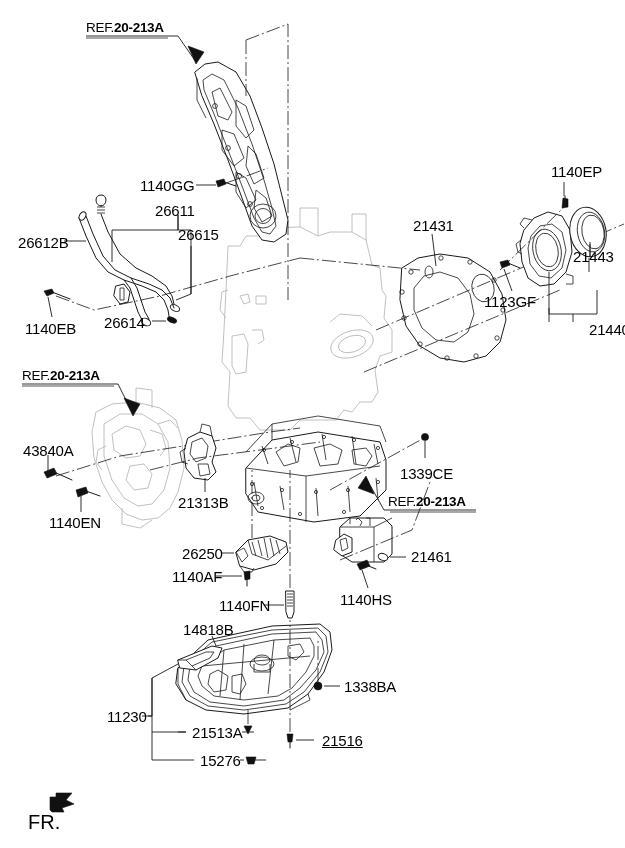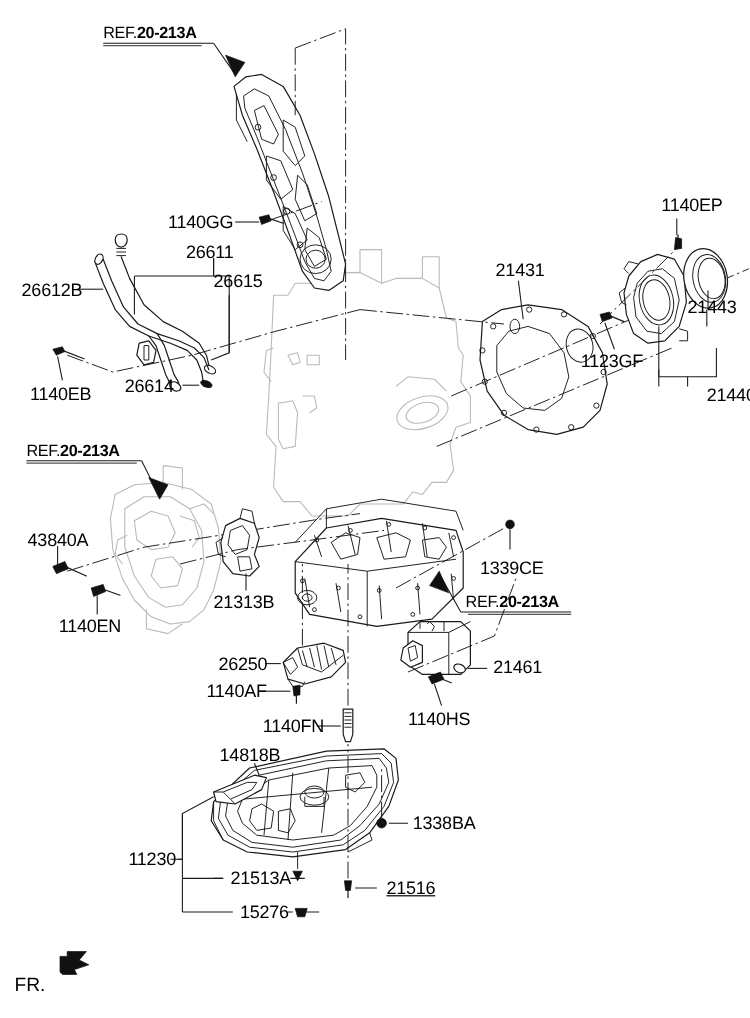--- a/index.html
+++ b/index.html
@@ -6,21 +6,21 @@
   html,body{margin:0;padding:0;background:#ffffff;}
   body{width:625px;height:848px;position:relative;overflow:hidden;
        font-family:"Liberation Sans","DejaVu Sans",sans-serif;color:#000;}
   #stage{position:absolute;left:0;top:0;width:625px;height:848px;}
   #art{position:absolute;left:0;top:0;width:625px;height:848px;}
   .lbl{position:absolute;font-size:15px;line-height:15px;color:#000;
        white-space:nowrap;letter-spacing:-0.2px;}
   .ref{position:absolute;font-size:13.5px;line-height:14px;white-space:nowrap;}
   .ref b{font-weight:normal;letter-spacing:-0.3px;}
   .ref span.n{font-weight:bold;letter-spacing:-0.3px;}
-  .fr{position:absolute;font-size:16px;line-height:20px;font-weight:normal;}
+  .fr{position:absolute;font-size:20px;line-height:20px;font-weight:normal;margin-left:16px;}
 </style>
 </head>
 <body>
 
 <div id="stage">
 
 <svg id="art" viewBox="0 0 625 848" xmlns="http://www.w3.org/2000/svg">
   <defs>
     <style>
       .s  { fill:none; stroke:#1a1a1a; stroke-width:1; stroke-linejoin:round; stroke-linecap:round; }

